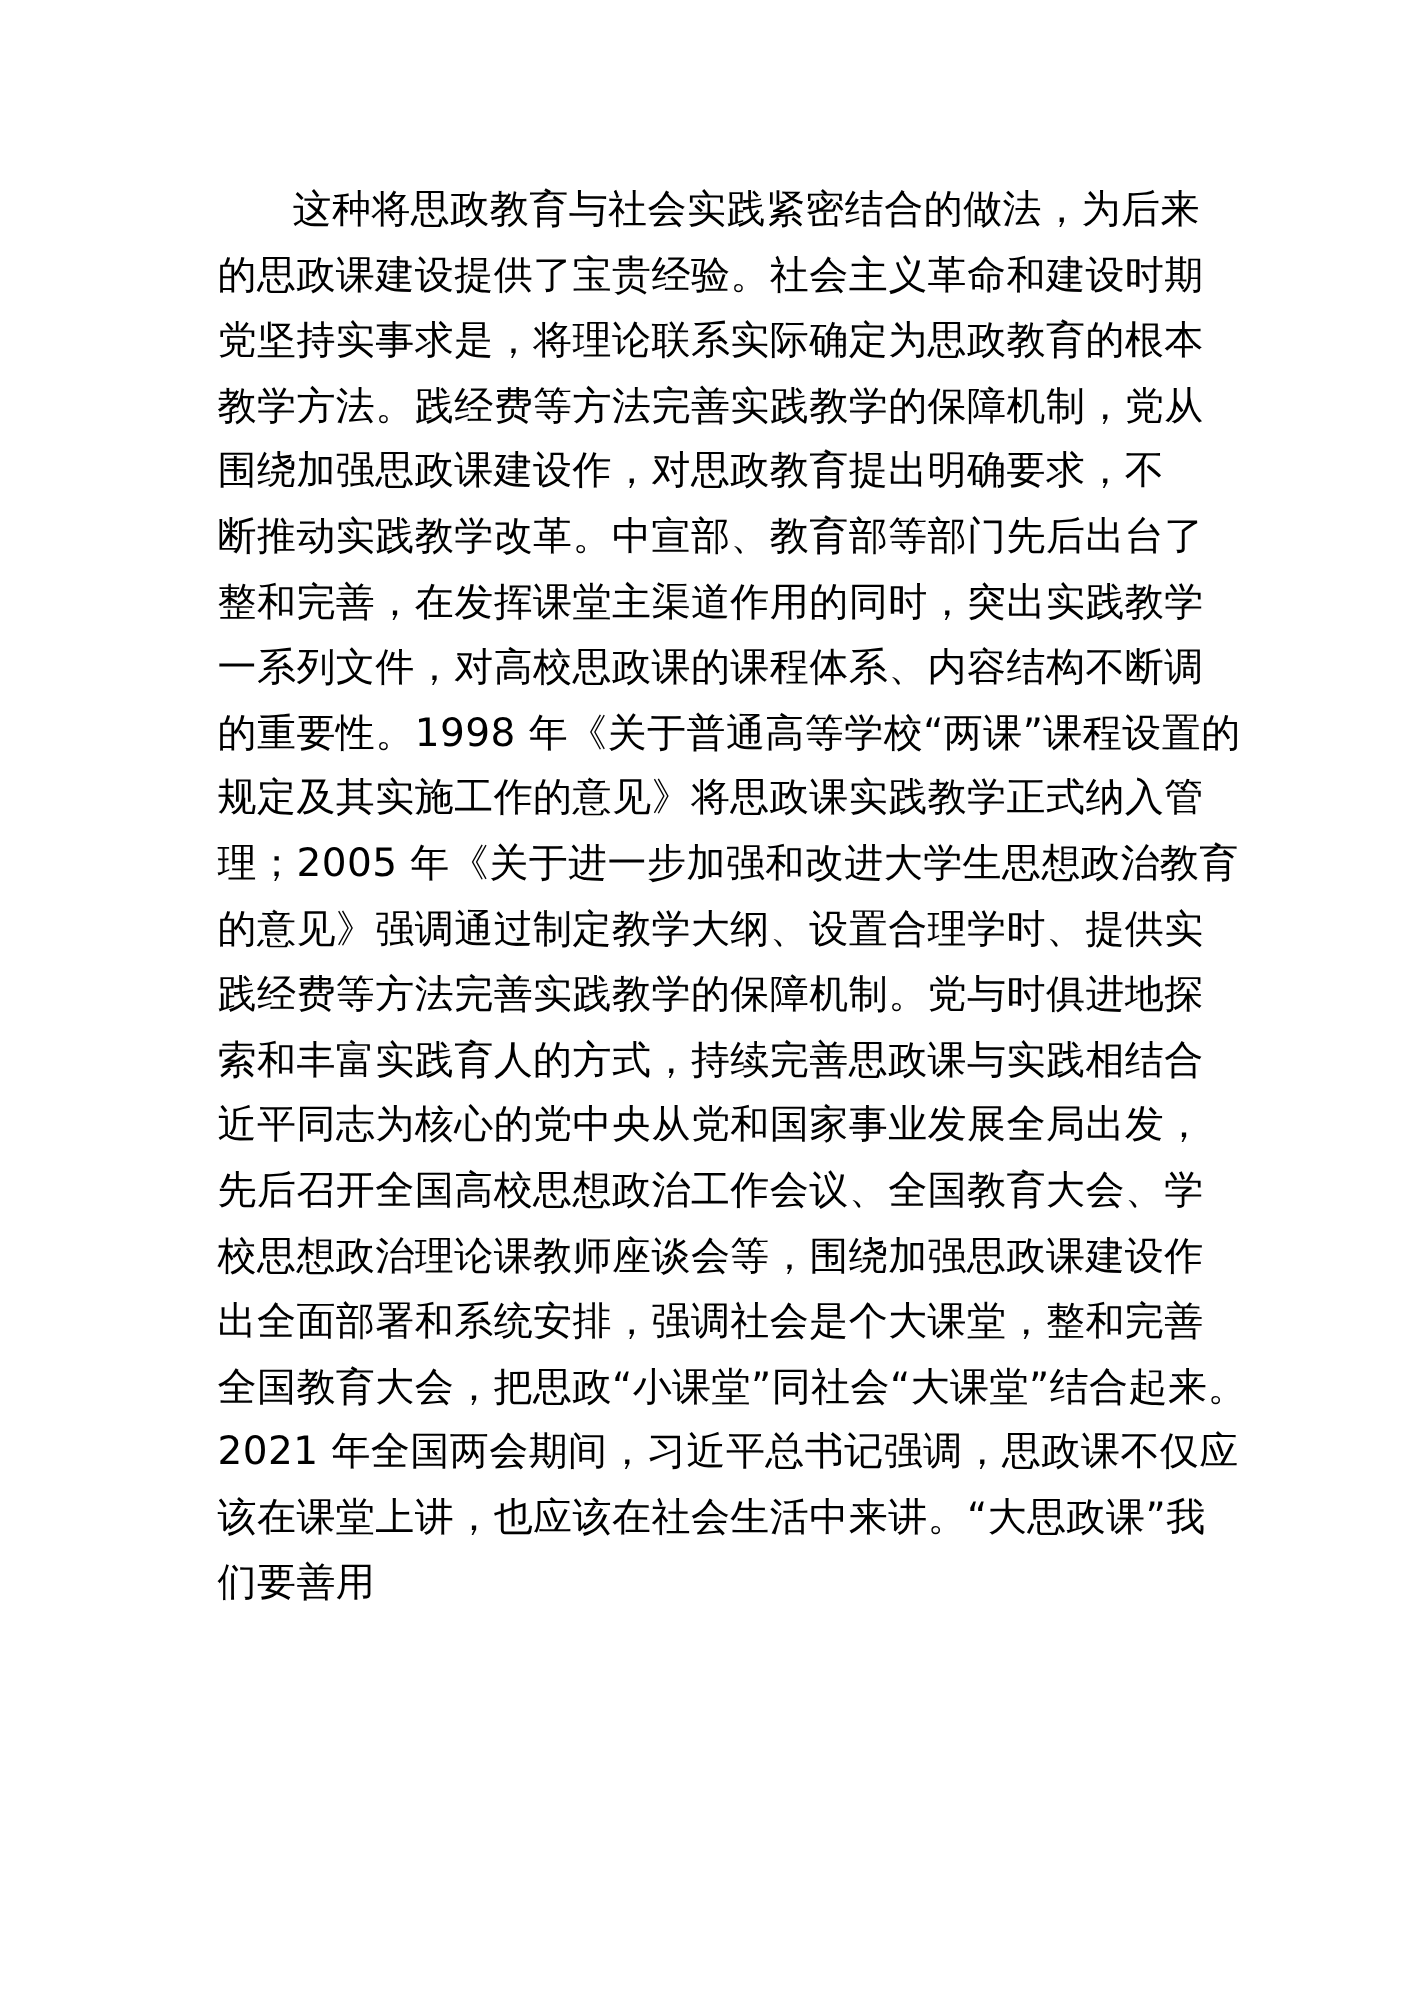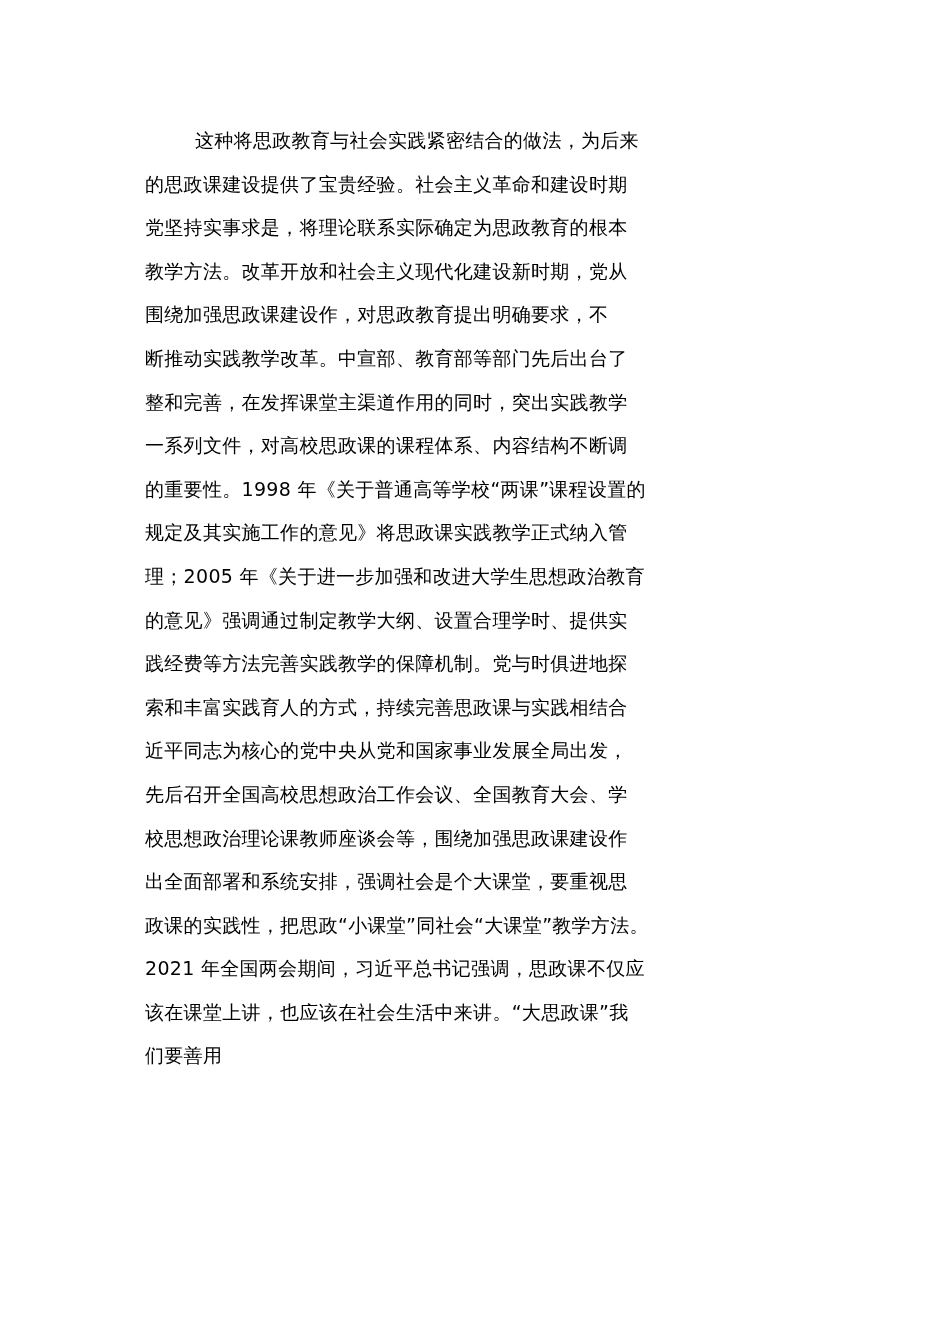--- a/index.html
+++ b/index.html
@@ -16,21 +16,21 @@
     color: #000000;
   }
   .page {
     position: absolute;
     left: 145px;
     top: 119px;
     width: 664px;
   }
   .para {
     margin: 0;
-    font-size: 19px;
+    font-size: 26px;
     line-height: 43.6px;
     text-align: justify;
     text-indent: 2em;
     letter-spacing: 0.3px;
   }
   .line {
     display: block;
     white-space: nowrap;
     text-indent: 0;
   }
@@ -39,35 +39,35 @@
   }
 </style>
 </head>
 <body>
 
 <div class="page">
   <div class="para">
     <span class="line first">这种将思政教育与社会实践紧密结合的做法，为后来</span>
     <span class="line">的思政课建设提供了宝贵经验。社会主义革命和建设时期</span>
     <span class="line">党坚持实事求是，将理论联系实际确定为思政教育的根本</span>
-    <span class="line">教学方法。改革开放和社会主义现代化建设新时期，党从</span>
+    <span class="line">教学方法。践经费等方法完善实践教学的保障机制，党从</span>
     <span class="line">围绕加强思政课建设作，对思政教育提出明确要求，不</span>
     <span class="line">断推动实践教学改革。中宣部、教育部等部门先后出台了</span>
     <span class="line">整和完善，在发挥课堂主渠道作用的同时，突出实践教学</span>
     <span class="line">一系列文件，对高校思政课的课程体系、内容结构不断调</span>
     <span class="line">的重要性。1998 年《关于普通高等学校“两课”课程设置的</span>
     <span class="line">规定及其实施工作的意见》将思政课实践教学正式纳入管</span>
     <span class="line">理；2005 年《关于进一步加强和改进大学生思想政治教育</span>
     <span class="line">的意见》强调通过制定教学大纲、设置合理学时、提供实</span>
     <span class="line">践经费等方法完善实践教学的保障机制。党与时俱进地探</span>
     <span class="line">索和丰富实践育人的方式，持续完善思政课与实践相结合</span>
   </div>
   <div class="para">
     <span class="line">近平同志为核心的党中央从党和国家事业发展全局出发，</span>
     <span class="line">先后召开全国高校思想政治工作会议、全国教育大会、学</span>
     <span class="line">校思想政治理论课教师座谈会等，围绕加强思政课建设作</span>
-    <span class="line">出全面部署和系统安排，强调社会是个大课堂，要重视思</span>
-    <span class="line">政课的实践性，把思政“小课堂”同社会“大课堂”教学方法。</span>
+    <span class="line">出全面部署和系统安排，强调社会是个大课堂，整和完善</span>
+    <span class="line">全国教育大会，把思政“小课堂”同社会“大课堂”结合起来。</span>
     <span class="line">2021 年全国两会期间，习近平总书记强调，思政课不仅应</span>
     <span class="line">该在课堂上讲，也应该在社会生活中来讲。“大思政课”我</span>
     <span class="line">们要善用</span>
   </div>
 </div>
 
 </body></html>

